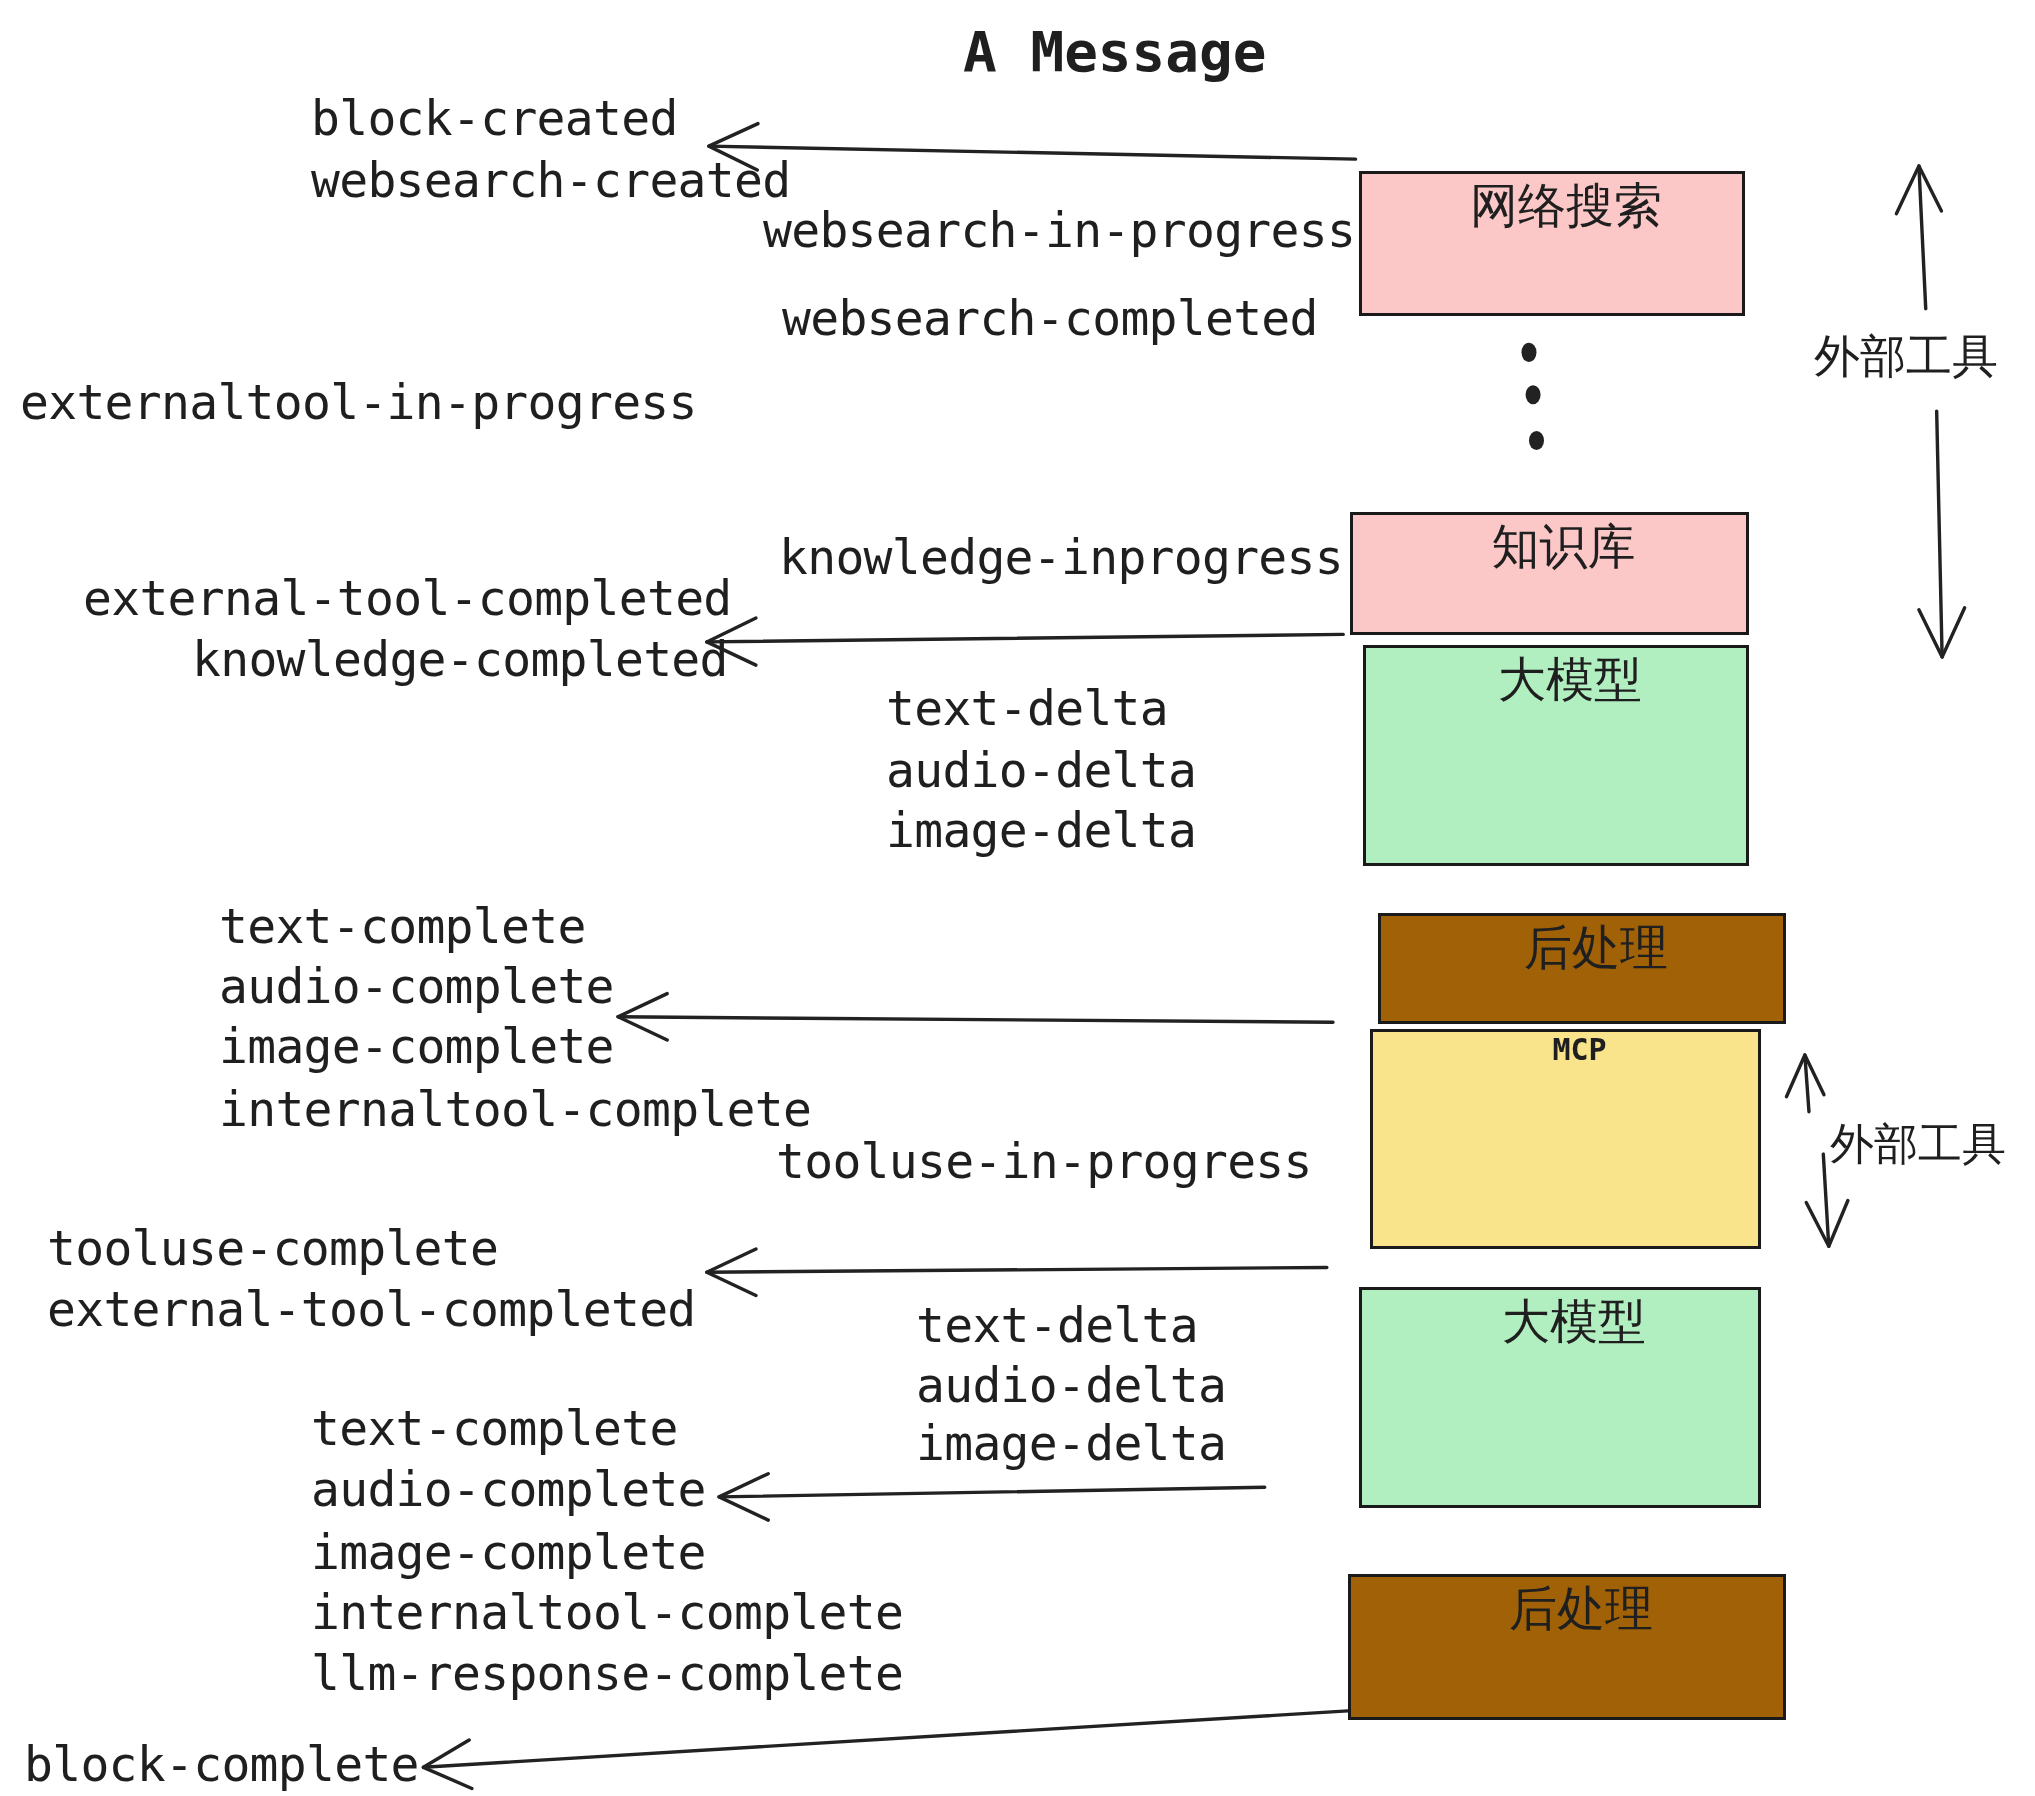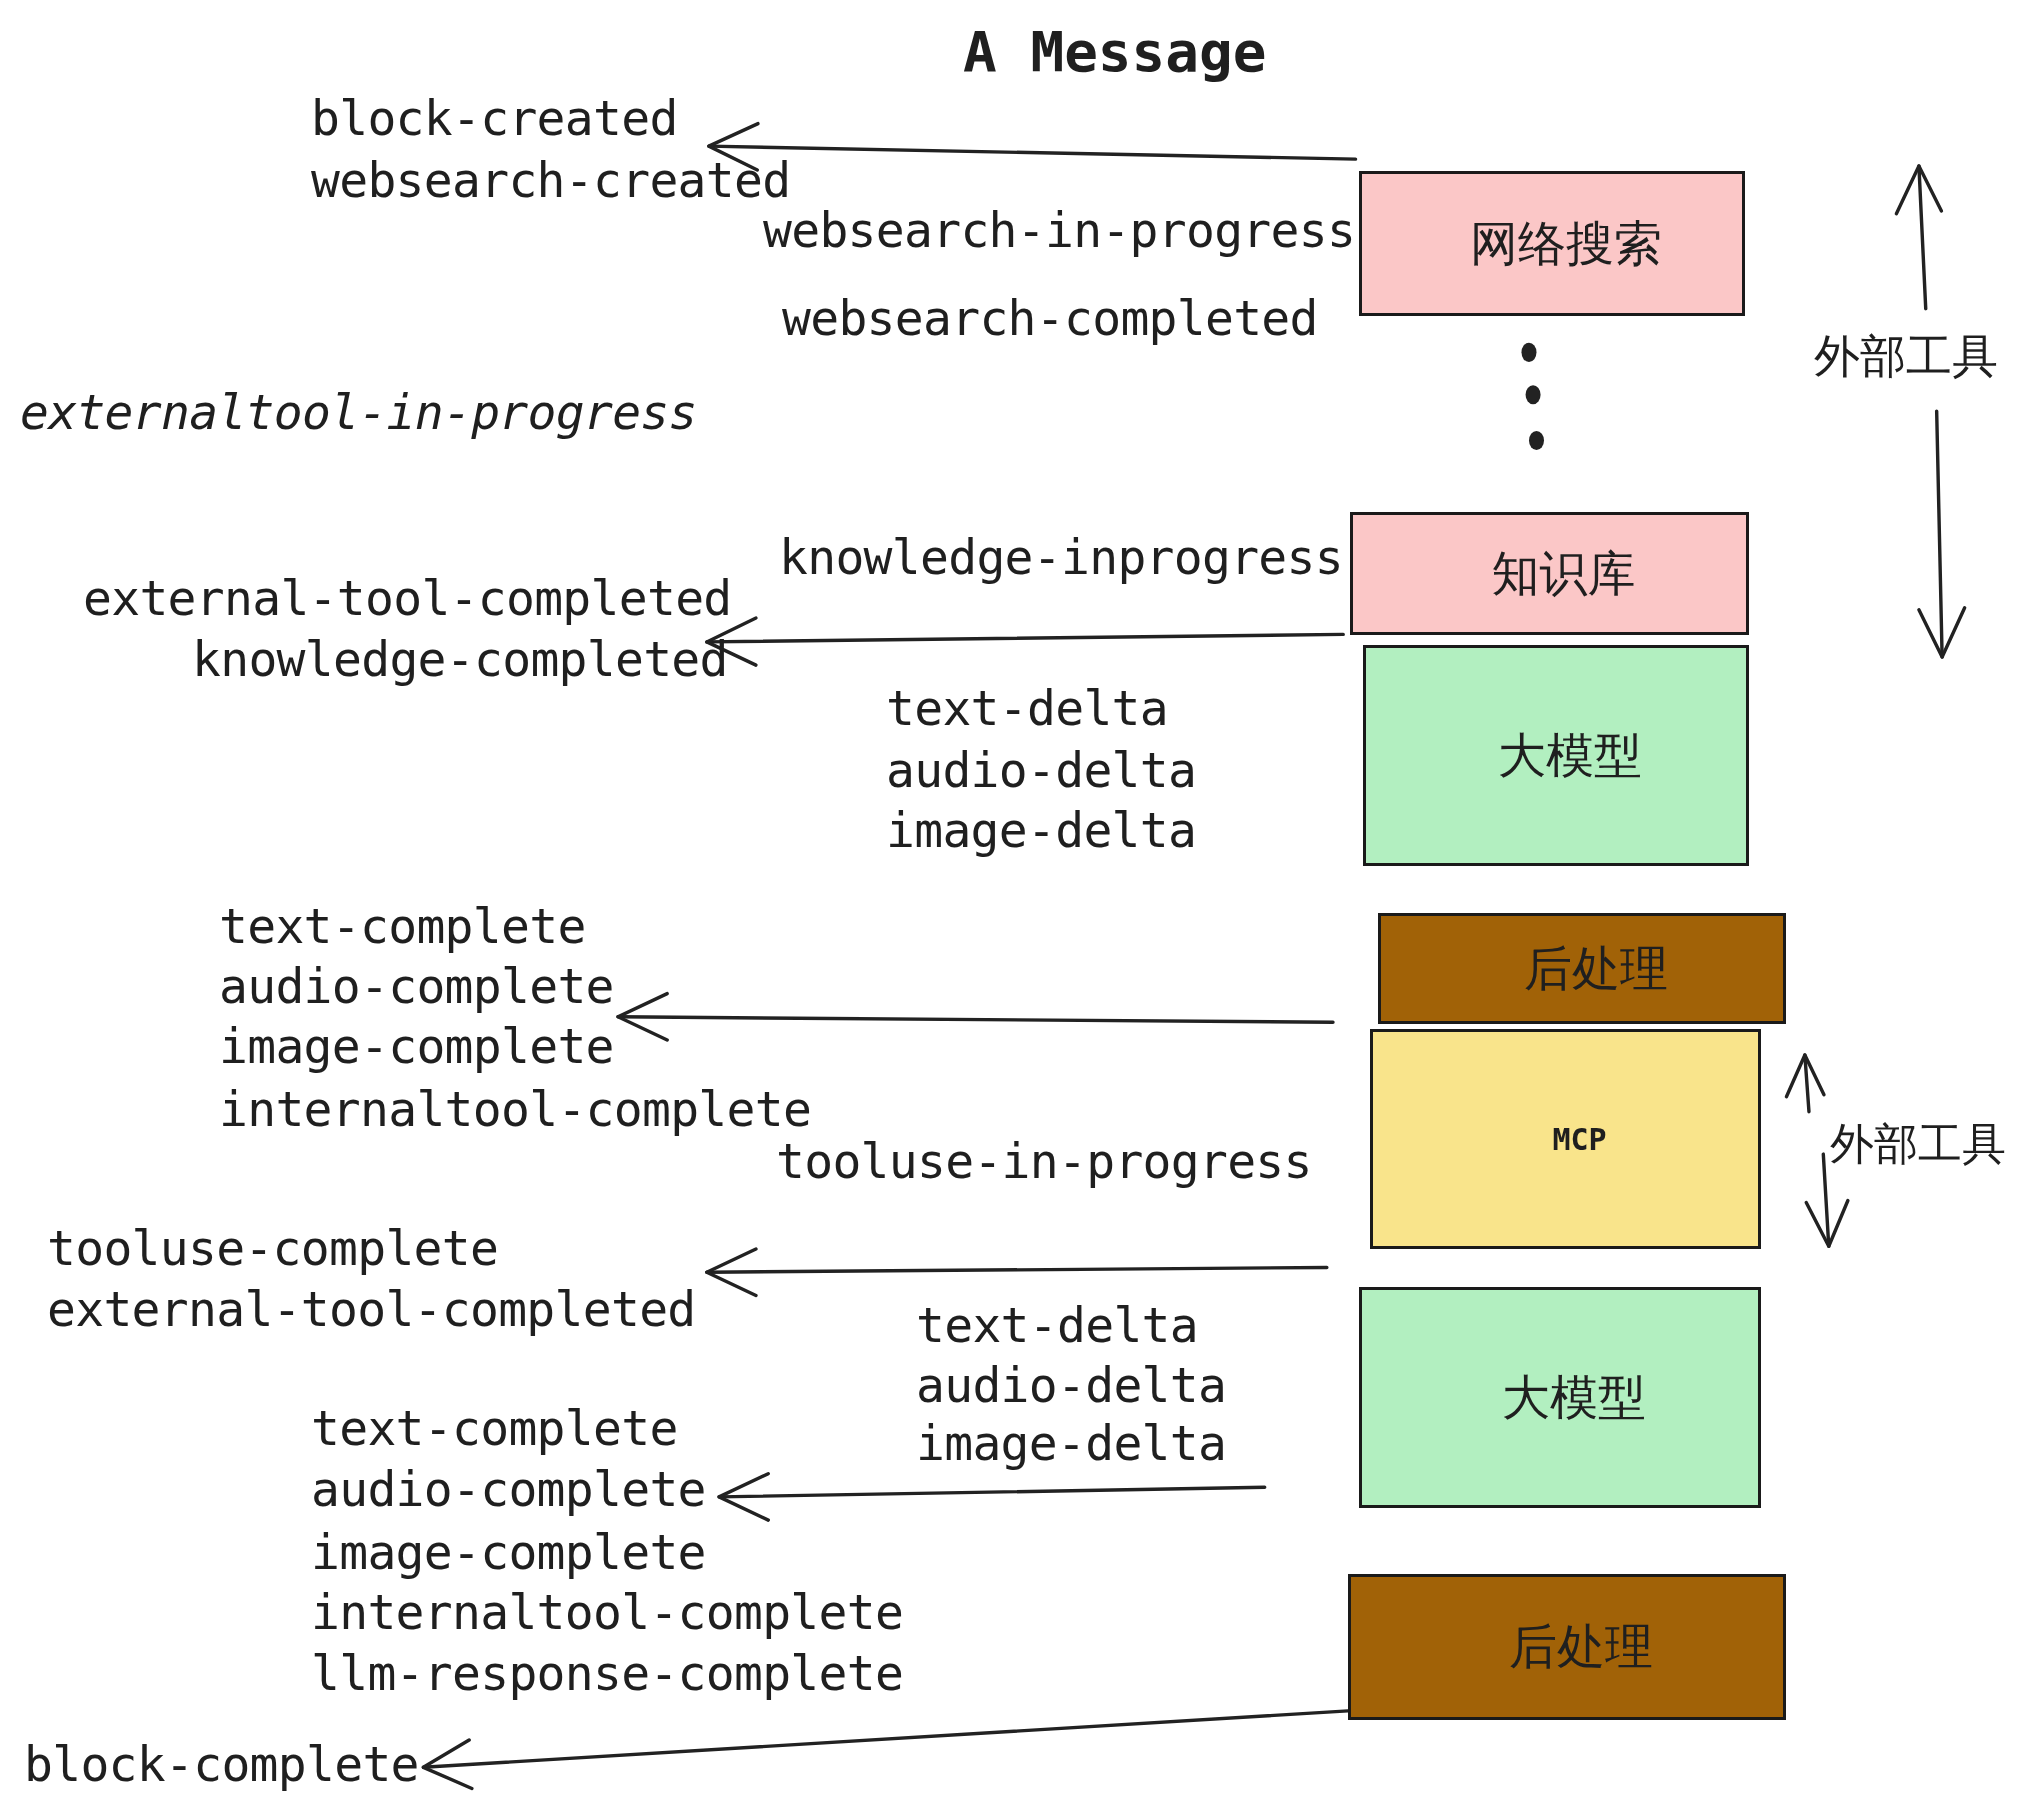--- a/index.html
+++ b/index.html
@@ -18,21 +18,21 @@
   .wires ellipse{fill:#222;stroke:none;}
   .title{
     position:absolute;font-size:56px;font-weight:bold;white-space:nowrap;
   }
   .ev{
     position:absolute;font-size:48px;line-height:1;white-space:nowrap;
     letter-spacing:-0.7px;
   }
   .box{
     position:absolute;border:3.4px solid var(--box-border);
-    display:flex;align-items:center;justify-content:center;
+    display:flex;align-items:flex-start;justify-content:center;
     font-family:"DejaVu Sans","Liberation Sans",sans-serif;
     font-size:48px;
     padding-left:28px;
   }
   .box.pink{background:var(--pink);}
   .box.green{background:var(--green);}
   .box.yellow{background:var(--yellow);}
   .box.white{background:#a16207;margin-top:18px;}
   .box .mono{font-family:"DejaVu Sans Mono","Liberation Mono",monospace;font-size:30px;font-weight:bold;}
   .side-label{
@@ -93,21 +93,21 @@
       <ellipse cx="2250" cy="645" rx="11" ry="14"></ellipse>
     </g>
   </svg>
 
   <div class="title" style="left:963px;top:19px;">A Message</div>
 
   <div class="ev" style="left:311px;top:94px;">block-created</div>
   <div class="ev" style="left:311px;top:156px;">websearch-created</div>
   <div class="ev" style="left:763px;top:206px;">websearch-in-progress</div>
   <div class="ev" style="left:763px;top:294px;margin-left:19px;">websearch-completed</div>
-  <div class="ev" style="left:20px;top:388px;font-style:italic;">externaltool-in-progress</div>
+  <div class="ev" style="left:20px;top:378px;">externaltool-in-progress</div>
   <div class="ev" style="left:779px;top:533px;">knowledge-inprogress</div>
   <div class="ev" style="left:83px;top:574px;">external-tool-completed</div>
   <div class="ev" style="left:192px;top:635px;">knowledge-completed</div>
   <div class="ev" style="left:886px;top:684px;">text-delta</div>
   <div class="ev" style="left:886px;top:746px;">audio-delta</div>
   <div class="ev" style="left:886px;top:806px;">image-delta</div>
   <div class="ev" style="left:219px;top:902px;">text-complete</div>
   <div class="ev" style="left:219px;top:962px;">audio-complete</div>
   <div class="ev" style="left:219px;top:1022px;">image-complete</div>
   <div class="ev" style="left:219px;top:1085px;">internaltool-complete</div>

